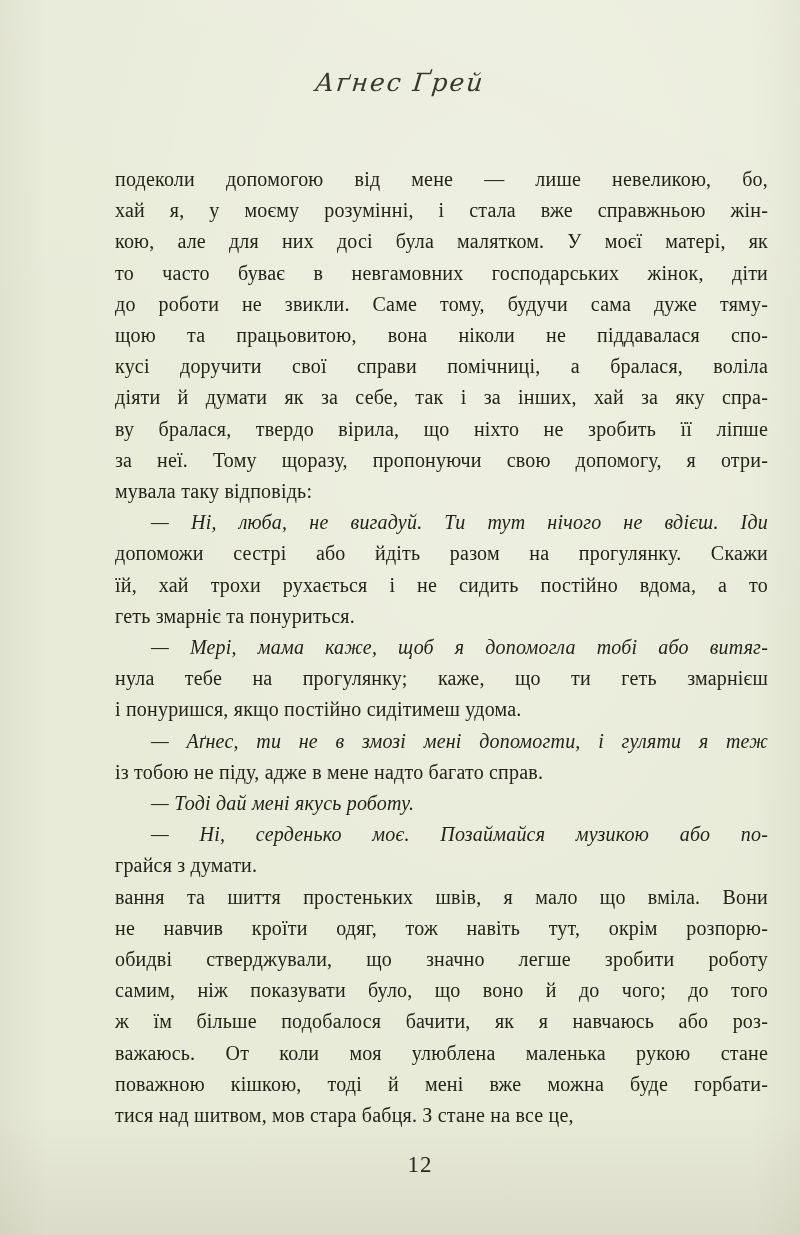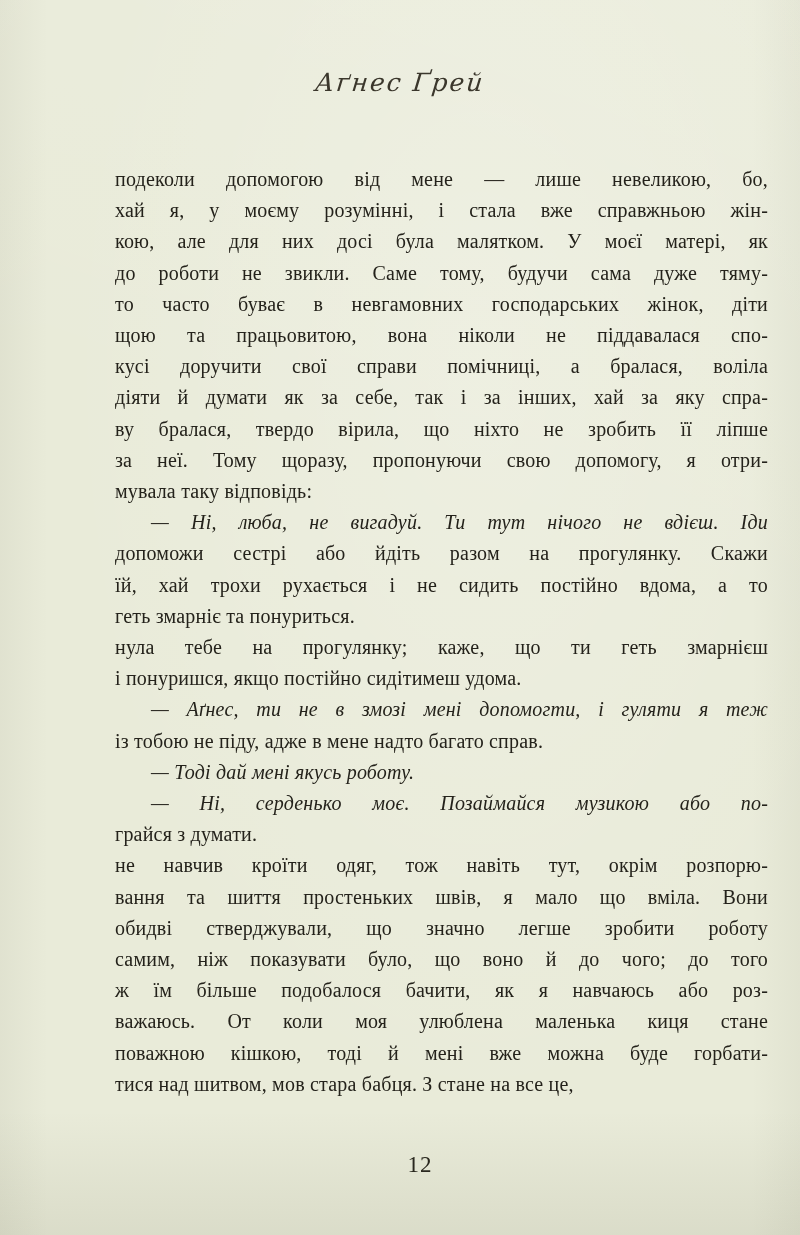--- a/index.html
+++ b/index.html
@@ -67,56 +67,57 @@
 <body>
 
 <div class="page">
   <div class="running-header">Аґнес Ґрей</div>
 
   <div class="text-block">
       <div class="paragraph">
         <div class="line first">подеколи допомогою від мене — лише невеликою, бо,</div>
         <div class="line">хай я, у моєму розумінні, і стала вже справжньою жін-</div>
         <div class="line">кою, але для них досі була малятком. У моєї матері, як</div>
+        <div class="line">то часто буває в невгамовних господарських жінок, діти</div>
         <div class="line">до роботи не звикли. Саме тому, будучи сама дуже тяму-</div>
-        <div class="line">то часто буває в невгамовних господарських жінок, діти</div>
         <div class="line">щою та працьовитою, вона ніколи не піддавалася спо-</div>
         <div class="line">кусі доручити свої справи помічниці, а бралася, воліла</div>
         <div class="line">діяти й думати як за себе, так і за інших, хай за яку спра-</div>
         <div class="line">ву бралася, твердо вірила, що ніхто не зробить її ліпше</div>
         <div class="line">за неї. Тому щоразу, пропонуючи свою допомогу, я отри-</div>
         <div class="line last">мувала таку відповідь:</div>
       </div>
       <div class="paragraph indent">
         <div class="line first">— Ні, люба, не вигадуй. Ти тут нічого не вдієш. Іди</div>
         <div class="line">допоможи сестрі або йдіть разом на прогулянку. Скажи</div>
         <div class="line">їй, хай трохи рухається і не сидить постійно вдома, а то</div>
         <div class="line last">геть змарніє та понуриться.</div>
       </div>
       <div class="paragraph indent">
+        <div class="line first">— Мері, мама каже, щоб я допомогла тобі або витяг-</div>
         <div class="line">нула тебе на прогулянку; каже, що ти геть змарнієш</div>
         <div class="line last">і понуришся, якщо постійно сидітимеш удома.</div>
       </div>
       <div class="paragraph indent">
         <div class="line first">— Аґнес, ти не в змозі мені допомогти, і гуляти я теж</div>
         <div class="line last">із тобою не піду, адже в мене надто багато справ.</div>
       </div>
       <div class="paragraph indent">
         <div class="line first last">— Тоді дай мені якусь роботу.</div>
       </div>
       <div class="paragraph indent">
         <div class="line first">— Ні, серденько моє. Позаймайся музикою або по-</div>
         <div class="line last">грайся з думати.</div>
       </div>
       <div class="paragraph indent">
+        <div class="line">вання та шиття простеньких швів, я мало що вміла. Вони</div>
         <div class="line">не навчив кроїти одяг, тож навіть тут, окрім розпорю-</div>
-        <div class="line">вання та шиття простеньких швів, я мало що вміла. Вони</div>
         <div class="line">обидві стверджували, що значно легше зробити роботу</div>
         <div class="line">самим, ніж показувати було, що воно й до чого; до того</div>
         <div class="line">ж їм більше подобалося бачити, як я навчаюсь або роз-</div>
-        <div class="line">важаюсь. От коли моя улюблена маленька киця стане</div>
+        <div class="line">важаюсь. От коли моя улюблена маленька рукою стане</div>
         <div class="line">поважною кішкою, тоді й мені вже можна буде горбати-</div>
         <div class="line last">тися над шитвом, мов стара бабця. З стане на все це,</div>
       </div>
     </div>
 
   <div class="page-number">12</div>
 </div>
 
 </body></html>

